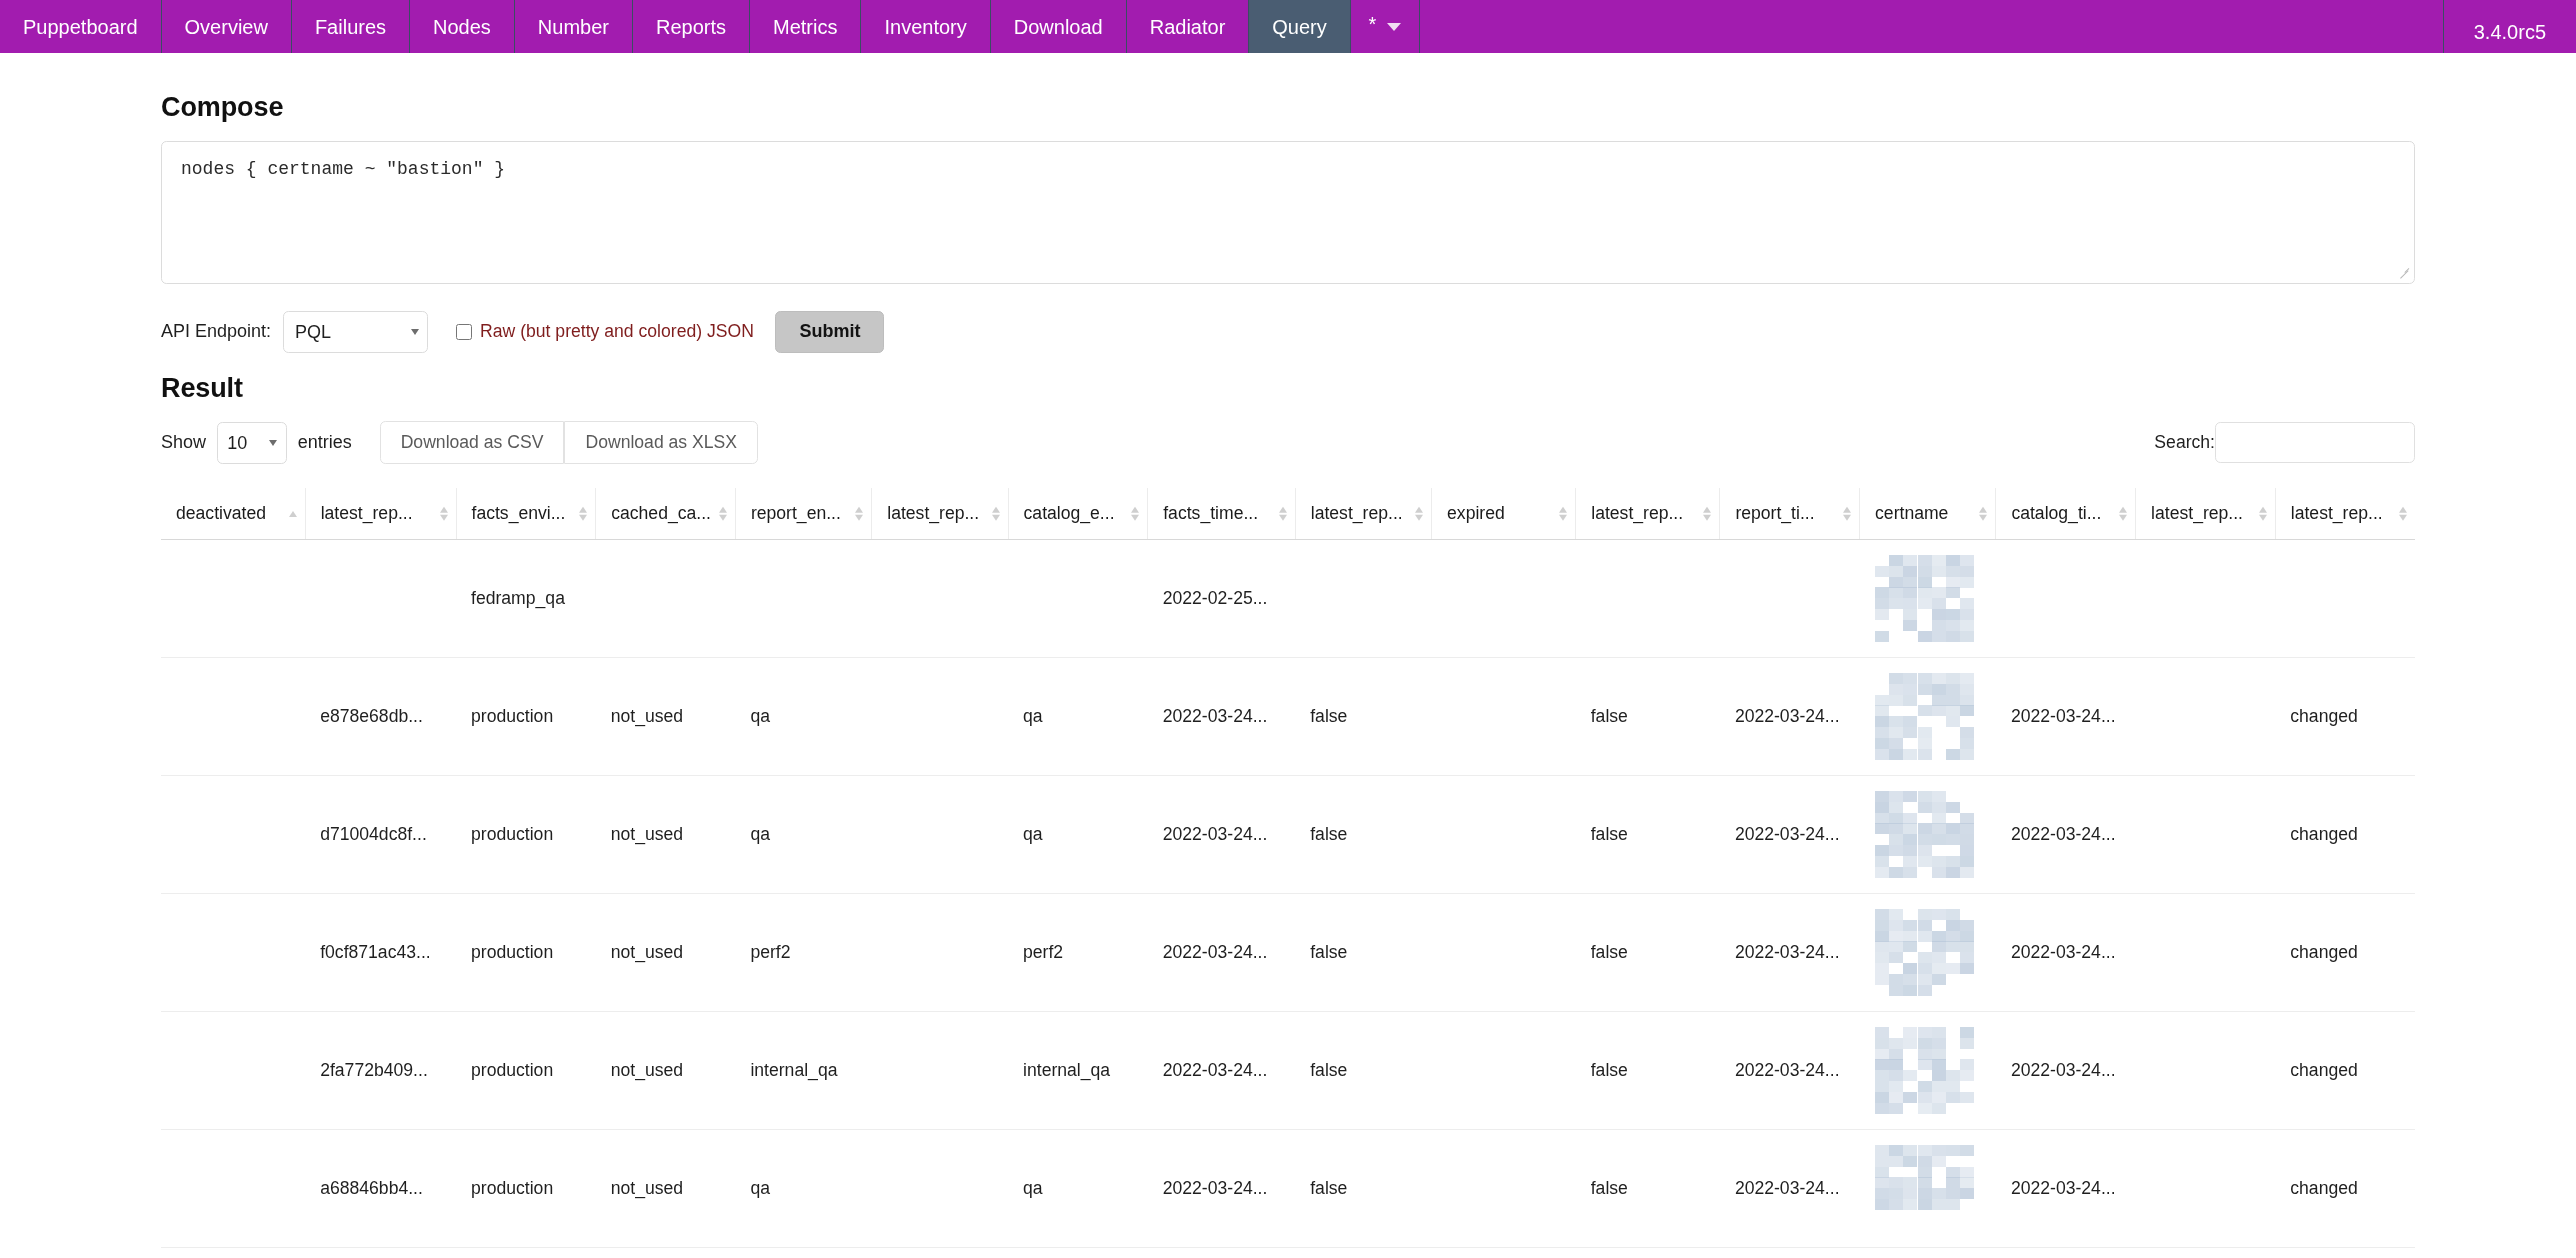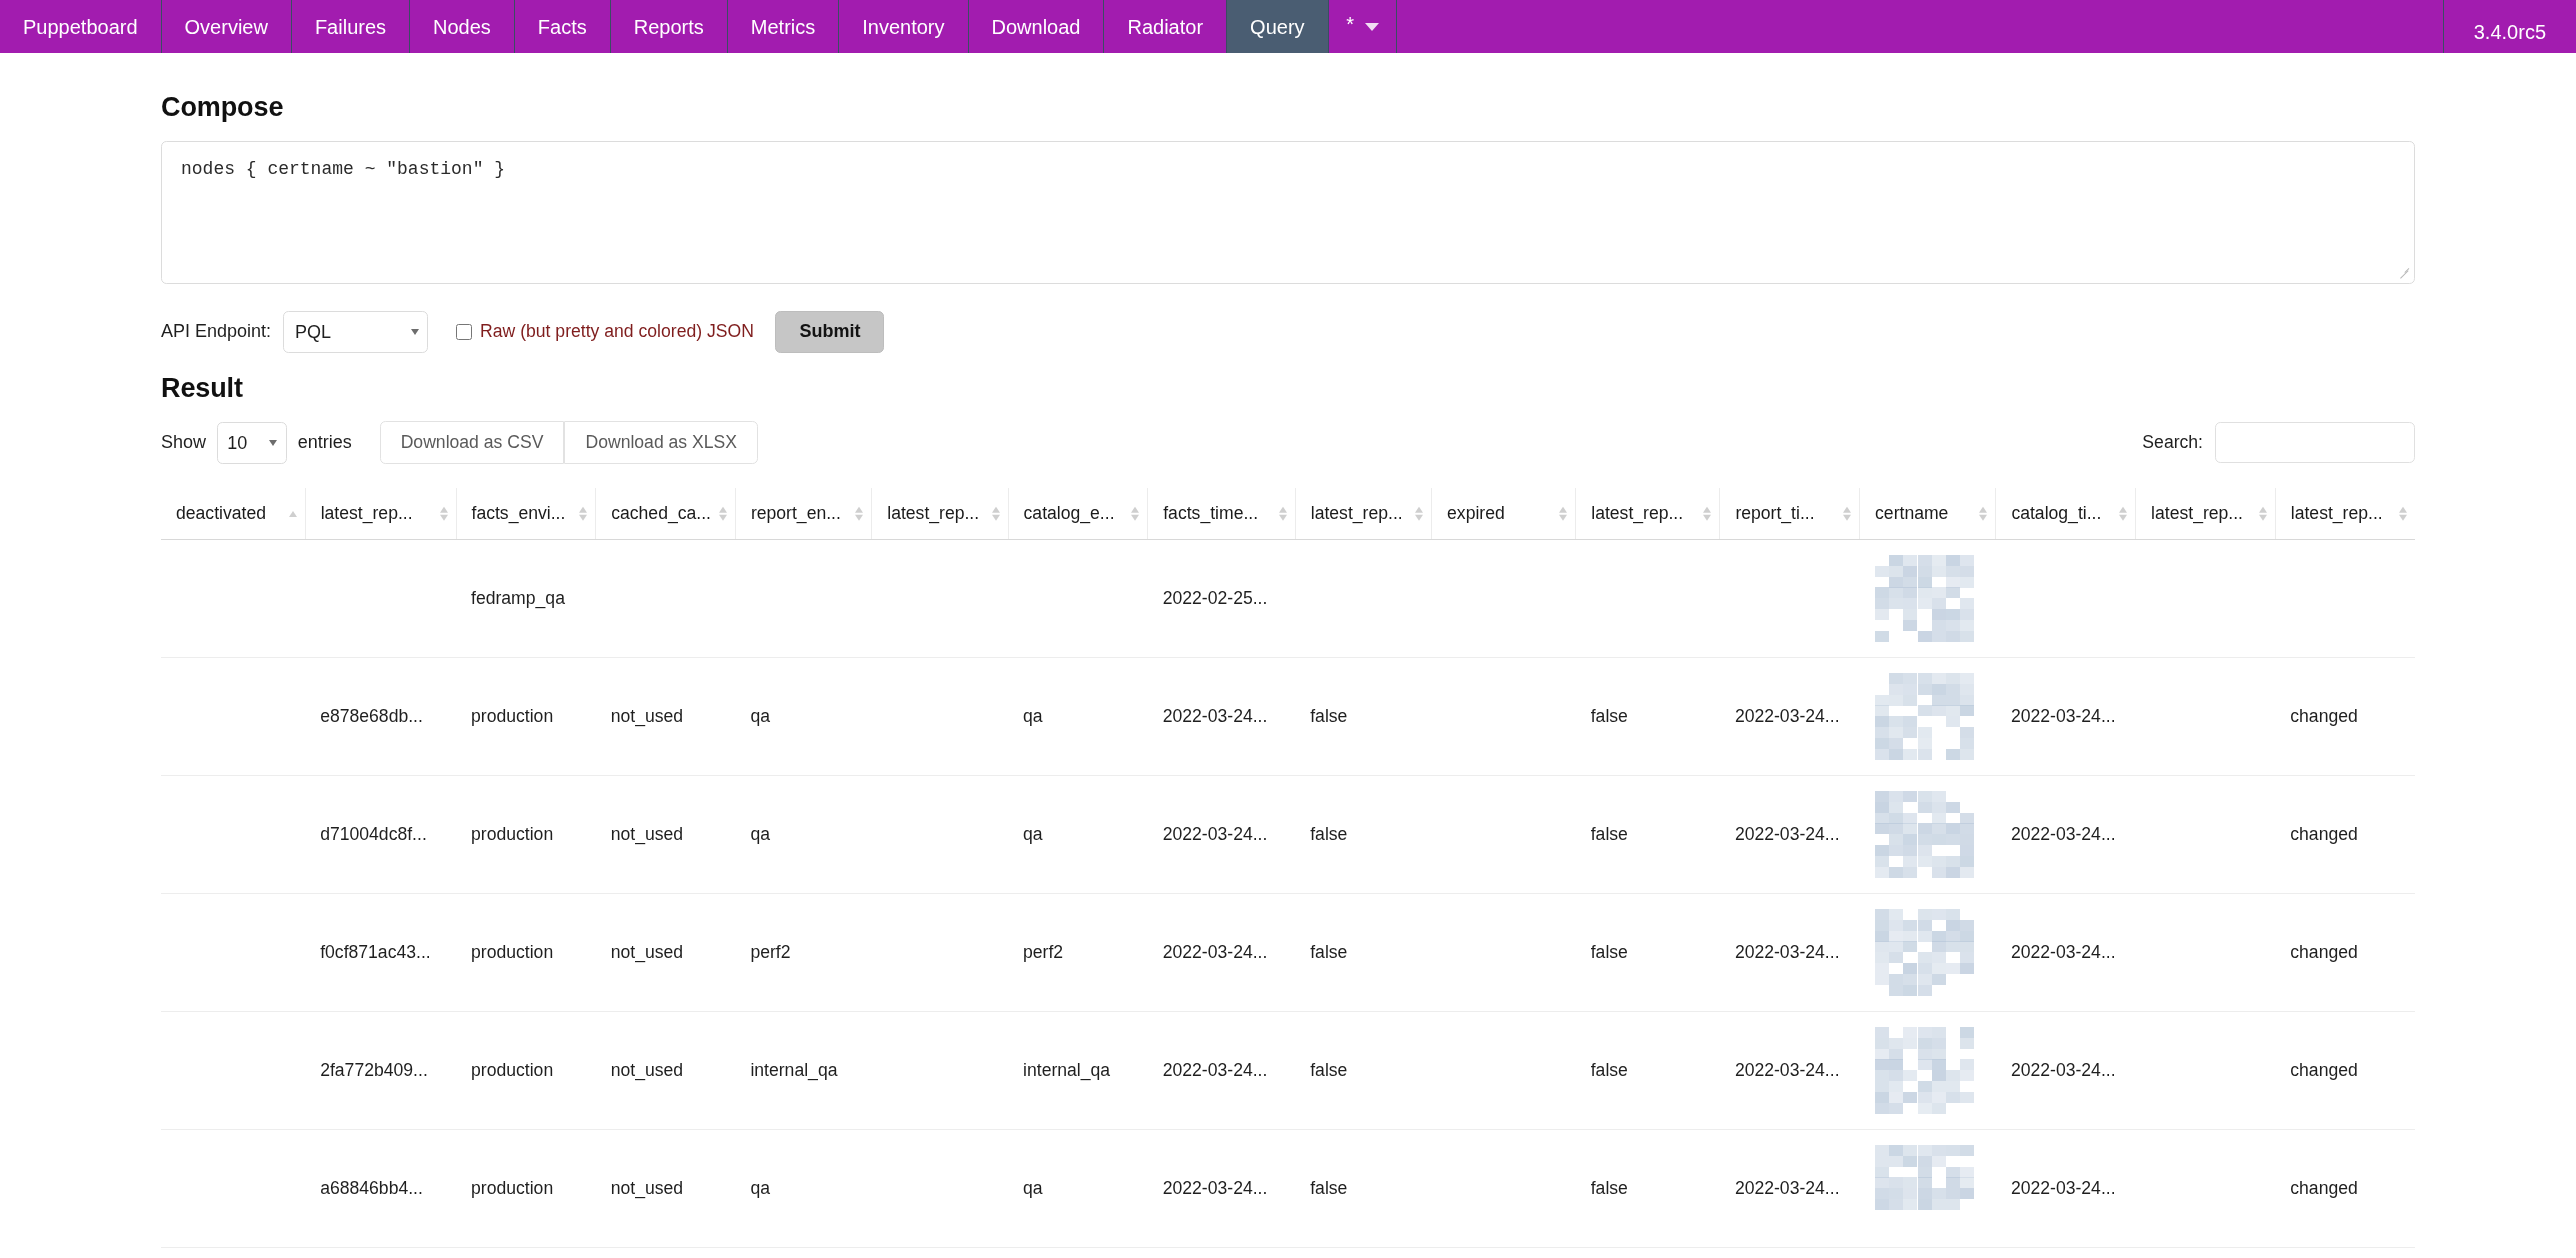--- a/index.html
+++ b/index.html
@@ -224,21 +224,21 @@
     background: #ffffff;
     color: #5a5a5a;
     font-size: 17.6px;
     padding: 10px 20px;
     cursor: pointer;
     font-family: "Liberation Sans", sans-serif;
   }
   .dl-btn:first-child { border-radius: 5.4px 0 0 5.4px; border-right-width: 0.7px; }
   .dl-btn:last-child { border-radius: 0 5.4px 5.4px 0; border-left-width: 0.7px; }
 
-  .tc-right { display: flex; align-items: center; gap: 12px; }
+  .tc-right { display: flex; align-items: center; gap: 0; }
   .search-label { font-size: 17.6px; color: #1f1f1f; }
   input.search-input {
     width: 200px;
     height: 41px;
     border: 1.4px solid #e0e0e0;
     border-radius: 5.4px;
     background: #ffffff;
     font-size: 17.6px;
     padding: 0 9.5px;
     outline: none;
@@ -318,21 +318,21 @@
   <div class="nav-item brand">
     <span>Puppetboard</span>
   </div>
   <div id="nav-items-host" style="display:contents"><div class="nav-item">
         <span>Overview</span>
       </div><div class="nav-item">
         <span>Failures</span>
       </div><div class="nav-item">
         <span>Nodes</span>
       </div><div class="nav-item">
-        <span>Facts</span>
+        <span>Number</span>
       </div><div class="nav-item">
         <span>Reports</span>
       </div><div class="nav-item">
         <span>Metrics</span>
       </div><div class="nav-item">
         <span>Inventory</span>
       </div><div class="nav-item">
         <span>Download</span>
       </div><div class="nav-item">
         <span>Radiator</span>

